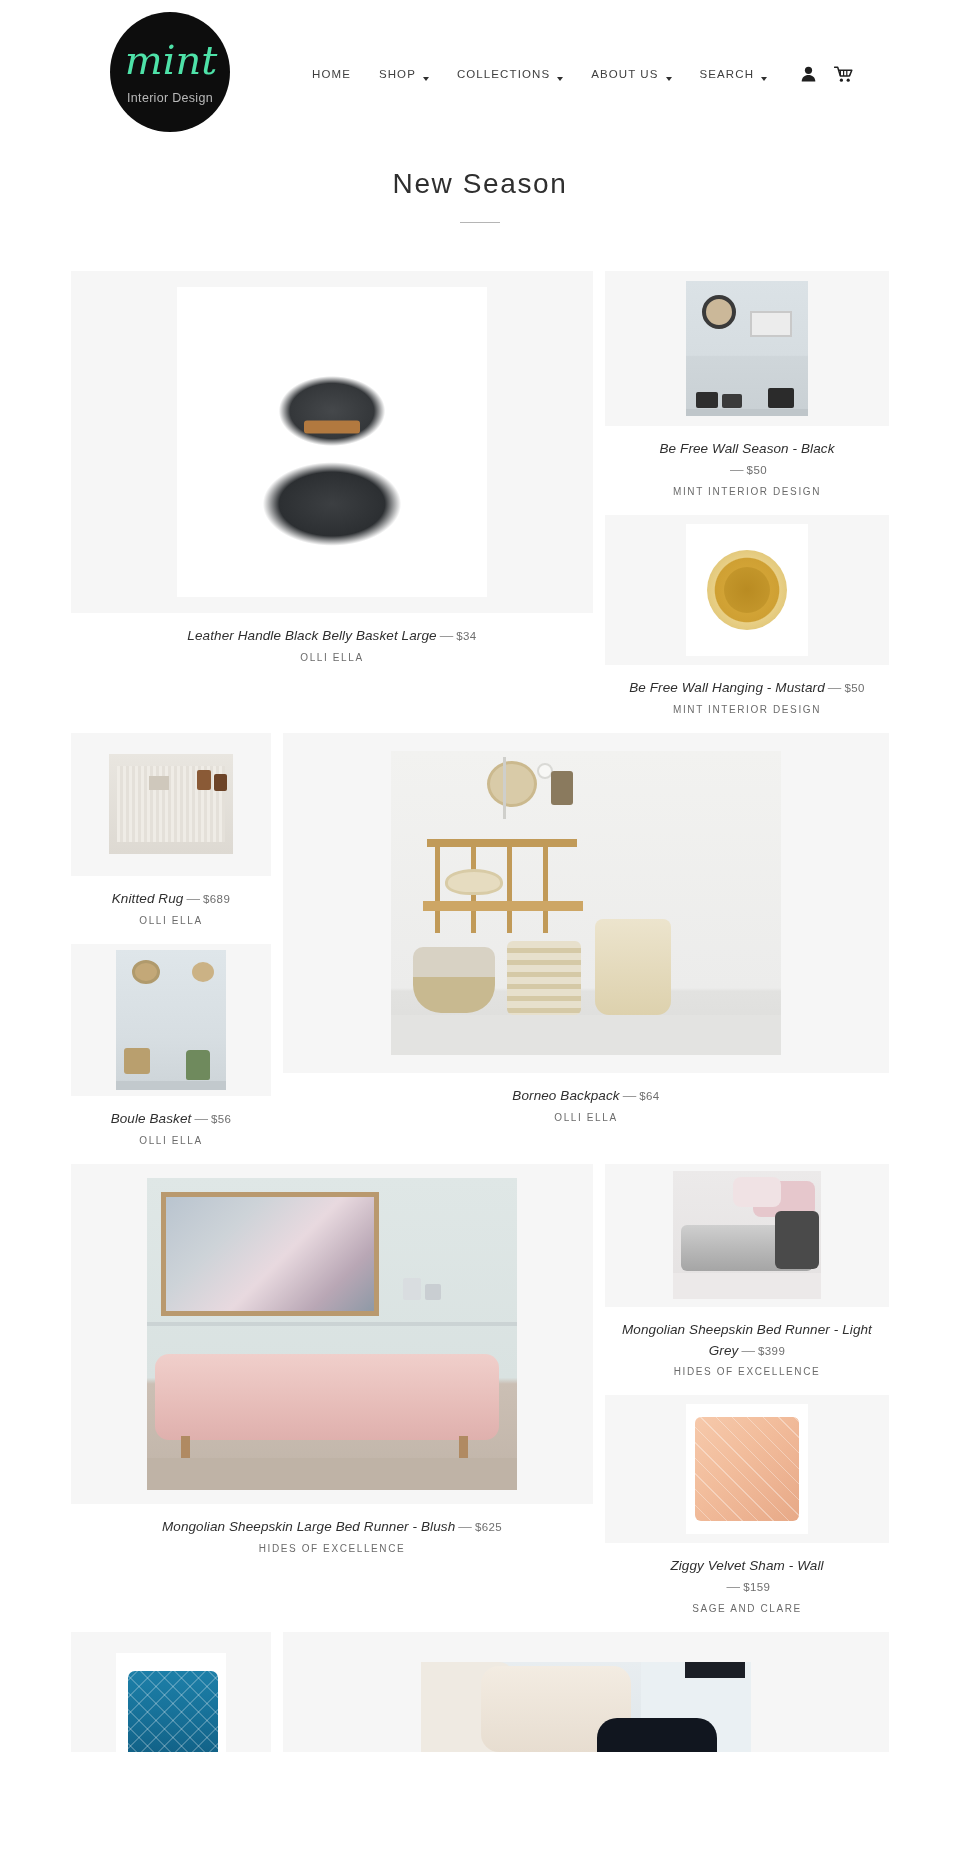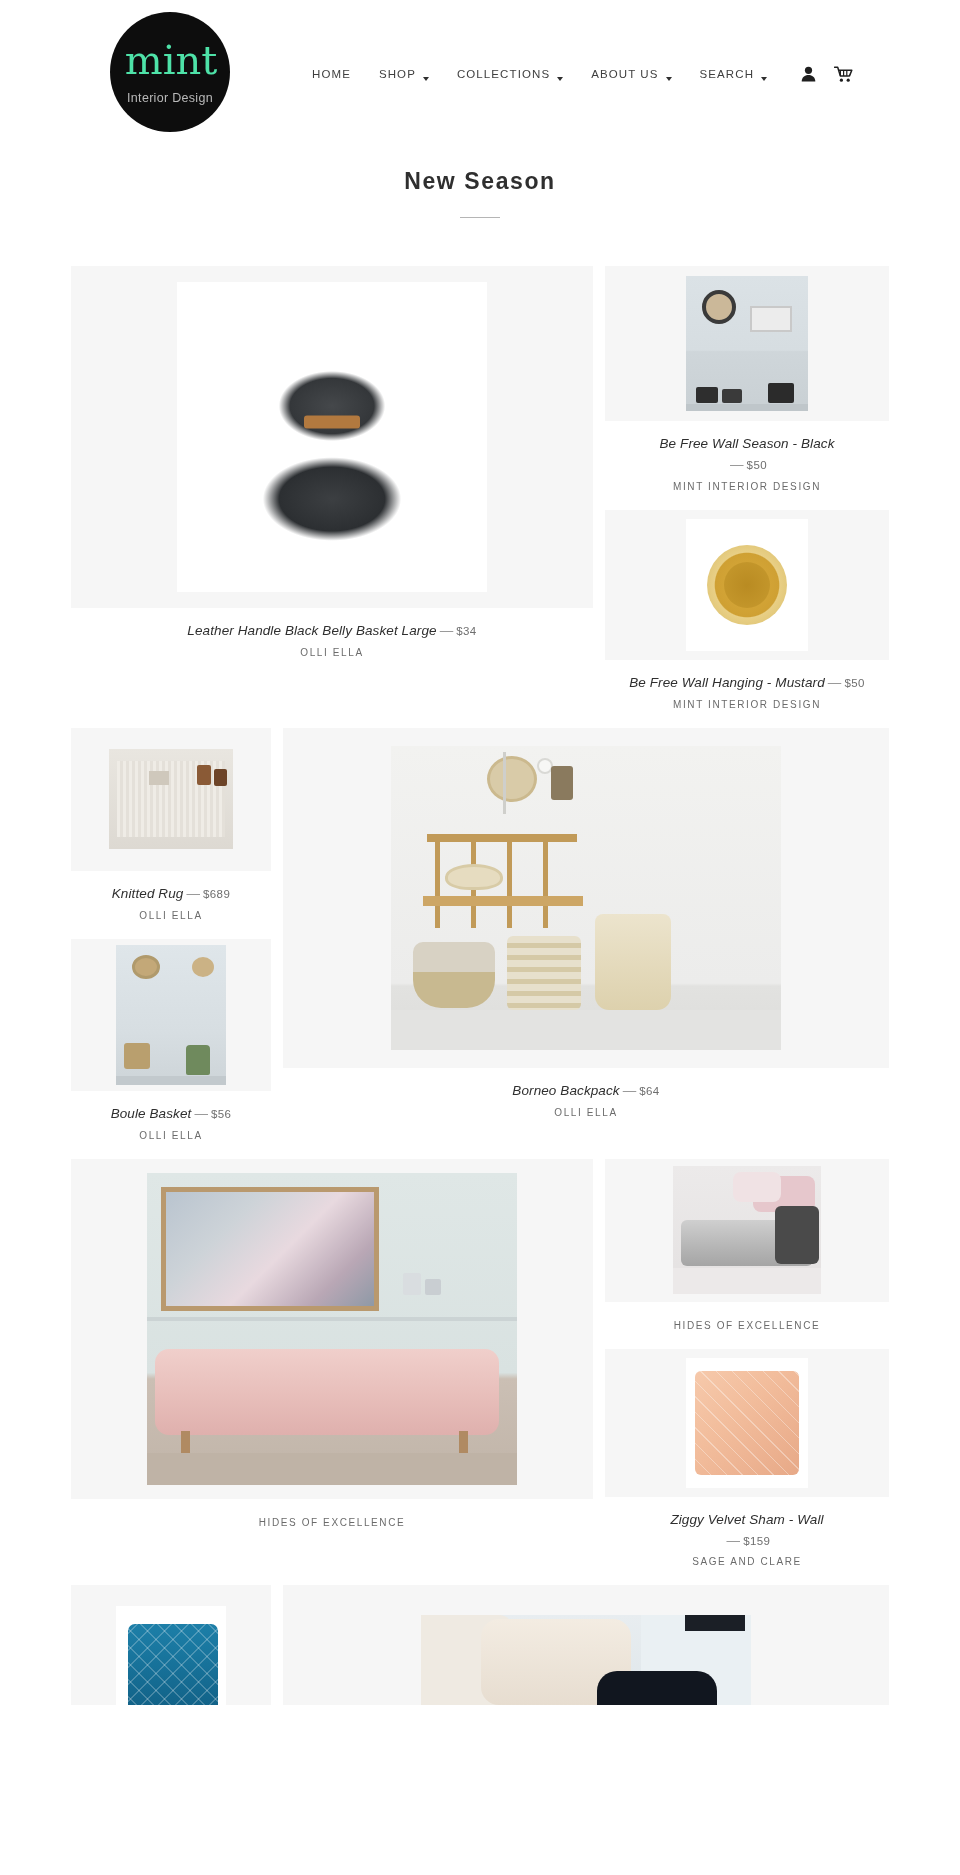--- a/index.html
+++ b/index.html
@@ -23,20 +23,21 @@
   .logo-circle {
     width: 120px; height: 120px;
     border-radius: 50%;
     background: #0d0d0d;
     display: flex; flex-direction: column;
     align-items: center; justify-content: center;
     line-height: 1;
   }
   .logo-mint {
     font-family: "DejaVu Serif", serif;
+    font-style: italic;
     font-size: 40px;
     color: #4ee2a8;
     letter-spacing: 0px;
     margin-bottom: 12px;
     padding-left: 2px;
   }
   .logo-sub {
     font-family: "Liberation Sans", sans-serif;
     font-size: 12.5px;
     color: #b9b9b9;
@@ -77,22 +78,22 @@
     display: inline-flex;
     align-items: center;
     gap: 18px;
     padding-left: 20px;
   }
   .icon-btn { cursor: pointer; display: inline-flex; align-items: center; }
 
   
   .collection-head { text-align: center; margin-top: 38px; }
   .collection-title {
-    font-size: 23px;
-    font-weight: 700;
+    font-size: 28px;
+    font-weight: 400;
     letter-spacing: 1.6px;
     color: #2f2f2f;
   }
   .title-rule {
     width: 40px; height: 1px;
     background: #b5b5b5;
     margin: 22px auto 0;
   }
 
   
@@ -365,40 +366,46 @@
             <div style="position:absolute;left:0;top:144px;width:100%;height:4px;background:#cbd3d4;"></div>
             <div style="position:absolute;left:8px;top:176px;width:344px;height:86px;border-radius:14px;
                         background:linear-gradient(180deg,#f0cfcb 0%,#e8bfbb 52%,#dfb0ad 100%);"></div>
             <div style="position:absolute;left:34px;top:258px;width:9px;height:24px;background:#b08a62;"></div>
             <div style="position:absolute;left:312px;top:258px;width:9px;height:24px;background:#b08a62;"></div>
             <div style="position:absolute;left:0;bottom:0;width:100%;height:32px;background:#bfb3a6;"></div>
           </div>
         </div>
       </div>
       <div class="card-info">
+        <div class="prod-title">
+          <span>Mongolian Sheepskin Large Bed Runner - Blush</span><span class="dash">—</span><span class="price">$625</span>
+        </div>
         <div class="vendor">HIDES OF EXCELLENCE</div>
       </div>
     </div>
 
     <div style="width:296px;">
 
       <div class="card">
         <div class="tile" style="height:143px;">
           <div class="photo" style="width:148px;height:128px;">
             <div class="img" style="background:linear-gradient(180deg,#eceaea 0%,#e4e1e1 100%);">
               <div style="position:absolute;right:6px;top:10px;width:62px;height:36px;border-radius:8px;background:#e6c7cc;"></div>
               <div style="position:absolute;right:40px;top:6px;width:48px;height:30px;border-radius:8px;background:#f0e2e4;"></div>
               <div style="position:absolute;left:8px;top:54px;width:132px;height:46px;border-radius:6px;
                           background:linear-gradient(180deg,#cfcfcf 0%,#b5b5b5 60%,#a5a5a5 100%);"></div>
               <div style="position:absolute;right:2px;top:40px;width:44px;height:58px;border-radius:6px;background:#4a4a4a;"></div>
               <div style="position:absolute;left:0;bottom:0;width:100%;height:26px;background:#ece9e9;"></div>
             </div>
           </div>
         </div>
         <div class="card-info">
+          <div class="prod-title">
+            <span>Mongolian Sheepskin Bed Runner - Light Grey</span><span class="dash">—</span><span class="price">$399</span>
+          </div>
           <div class="vendor">HIDES OF EXCELLENCE</div>
         </div>
       </div>
 
       <div class="card" style="margin-top:18px;">
         <div class="tile" style="height:148px;">
           <div class="photo" style="width:122px;height:130px;">
             <div class="img" style="background:#ffffff;">
               <div style="position:absolute;left:9px;top:13px;width:104px;height:104px;border-radius:6px;
                           background:linear-gradient(135deg,#f6c9ab 0%,#f2bd9c 40%,#edb392 70%,#e7a987 100%);"></div>

